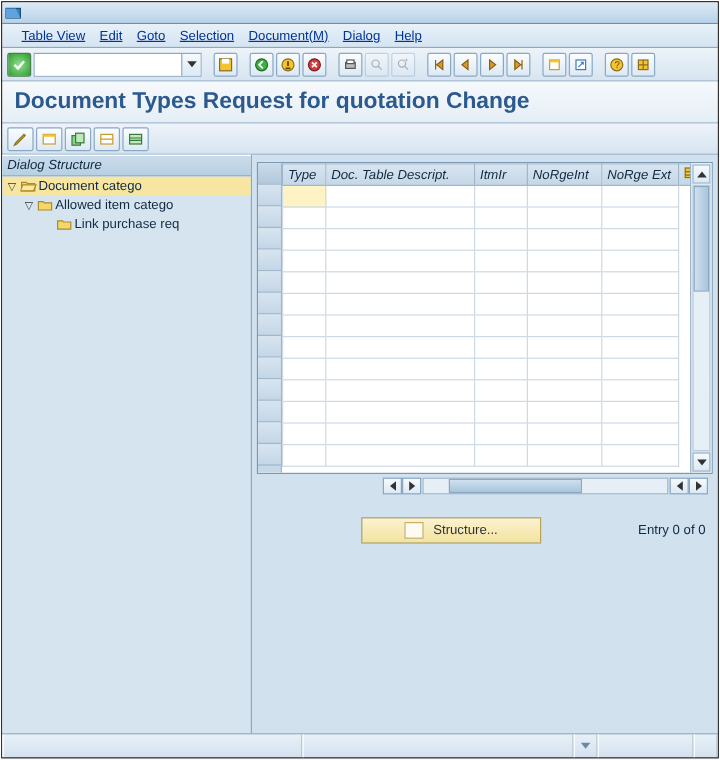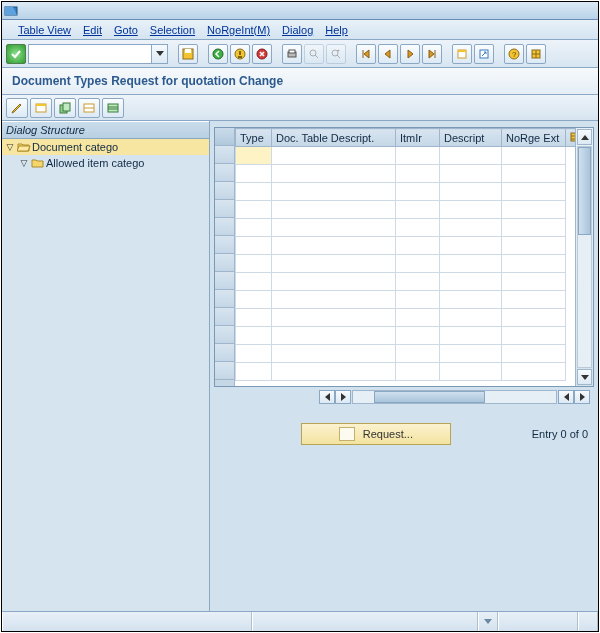--- a/index.html
+++ b/index.html
@@ -14,40 +14,40 @@
   .menubar .ul { text-decoration: underline; }
 
   .toolbar1 { background: linear-gradient(#edf3f9,#d7e5f1); border-bottom: 1px solid #8aa8c4; height: 28px; display: flex; align-items: center; padding: 0 4px; gap: 2px; }
   .tbtn { width: 20px; height: 20px; border: 1px solid #8aa8c4; background: linear-gradient(#fbfdff,#dce9f4); border-radius: 2px; display: flex; align-items: center; justify-content: center; flex: none; cursor: default; }
   .tbtn.green { background: radial-gradient(circle,#8fe08f,#2e9c2e); border-color:#4d7e4d; }
   .tbtn.sep { border: none; background: none; width: 6px; }
   .dropdown { width: 140px; height: 20px; border: 1px solid #8aa8c4; background: #fff; display: flex; }
   .dropdown .field { flex: 1; background: #fff; }
   .dropdown .arrow { width: 16px; border-left:1px solid #8aa8c4; background: linear-gradient(#f5fafe,#dce9f4); display:flex; align-items:center; justify-content:center; }
 
-  .pagetitle { background: linear-gradient(#f6f9fc,#e5eef6); border-bottom: 1px solid #8aa8c4; padding: 6px 10px; font-size: 12px; font-weight: bold; color: #2c5a8e; }
+  .pagetitle { background: linear-gradient(#f6f9fc,#e5eef6); border-bottom: 1px solid #8aa8c4; padding: 6px 10px; font-size: 19px; font-weight: bold; color: #2c5a8e; }
 
   .toolbar2 { background: linear-gradient(#edf3f9,#d7e5f1); border-bottom: 1px solid #8aa8c4; height: 26px; display: flex; align-items: center; padding: 0 4px; gap: 2px; }
   .tbtn2 { width: 22px; height: 20px; border: 1px solid #8aa8c4; background: linear-gradient(#fbfdff,#dce9f4); border-radius: 2px; display: flex; align-items: center; justify-content: center; flex:none; }
 
   .body { flex: 1; display: flex; background: #d2e1ee; min-height: 0; }
 
   .leftpane { width: 208px; background:#d6e4f0; border-right: 1px solid #8aa8c4; display:flex; flex-direction:column; }
   .leftpane .header { background: linear-gradient(#cadceb,#b8d0e3); border-bottom:1px solid #8aa8c4; padding:2px 4px; font-size:11px; color:#102a43; border-top:1px solid #fff;font-style:italic;}
   .tree { flex:1; overflow:hidden; }
   .tree-row { display:flex; align-items:center; height:16px; padding-left:2px; white-space:nowrap; overflow:hidden; font-size:11px; color:#102a43;}
   .tree-row.sel { background:#f7e6a2; }
   .tree-row .tw { width:12px; text-align:center; font-size:9px; color:#333; }
   .tree-row .folder { width:16px; display:flex; align-items:center; justify-content:center; }
   .indent1 { padding-left: 16px; }
   .indent2 { padding-left: 44px; }
 
   .rightpane { flex:1; position:relative; padding:6px 6px 0 4px; display:flex; flex-direction:column; min-width:0; }
 
-  .tablewrap { border:1px solid #7a99b5; background:#fff; display:flex; flex-direction:column; height:260px; width: 380px; }
+  .tablewrap { border:1px solid #7a99b5; background:#fff; display:flex; flex-direction:column; height:260px; width: 380px; font-style: italic; }
   .tablewrap .gridarea { flex:1; display:flex; overflow:hidden; }
   .rowheaders { width:20px; background:#c6d7e6; border-right:1px solid #9fb6cc; display:flex; flex-direction:column; }
   .rowheaders .rh { height:18px; border-bottom:1px solid #9fb6cc; background:linear-gradient(#d8e5f0,#c4d6e6); }
   .rowheaders .rh.first { background: linear-gradient(#cadceb,#b1c8dc); }
   .datatable { flex:1; overflow:hidden; position:relative; }
   table { border-collapse: collapse; table-layout: fixed; width: 100%; }
   th { background:linear-gradient(#d8e5f0,#c4d6e6); border:1px solid #9fb6cc; font-weight:normal; text-align:left; padding:1px 4px; height:18px; font-size:11px; color:#102a43; white-space:nowrap; overflow:hidden;}
   td { border:1px solid #cdd9e4; height:18px; padding:0; }
   td.sel { background:#fdf3c5; }
   th.cfg { background:linear-gradient(#d8e5f0,#c4d6e6); }
@@ -90,21 +90,21 @@
         <rect x="1" y="3" width="12" height="8" fill="#3b82c4" stroke="#1a4e7e"></rect>
         <path d="M1 3 h8 l4 8 h-12 z" fill="#5ea3dd"></path>
       </svg>
   </div>
 
   <div class="menubar">
     <span><span class="ul">Table View</span></span>
     <span><span class="ul">Edit</span></span>
     <span><span class="ul">Goto</span></span>
     <span><span class="ul">Selection</span></span>
-    <span><span class="ul">NoRgeInt(M)</span></span>
+    <span><span class="ul">Document(M)</span></span>
     <span><span class="ul">Dialog</span></span>
     <span><span class="ul">Help</span></span>
   </div>
 
   <div class="toolbar1">
     <div class="tbtn green">
       <svg width="12" height="12" viewBox="0 0 12 12">
           <path d="M2 6 l3 3 l5 -6" stroke="#fff" stroke-width="2" fill="none"></path>
         </svg>
     </div>
@@ -261,20 +261,28 @@
           <span>Document catego</span>
         </div>
         <div class="tree-row indent1">
           <span class="tw">▽</span>
           <span class="folder">
               <svg width="14" height="12">
                 <path d="M1 3 h4 l1 1 h6 v6 h-11 z" fill="#f4d66b" stroke="#ac8b2b"></path>
               </svg>
             </span>
           <span>Allowed item catego</span>
+        </div>
+        <div class="tree-row indent2">
+          <span class="folder">
+              <svg width="14" height="12">
+                <path d="M1 3 h4 l1 1 h6 v6 h-11 z" fill="#f4d66b" stroke="#ac8b2b"></path>
+              </svg>
+            </span>
+          <span>Link purchase req</span>
         </div>
       </div>
     </div>
 
     <div class="rightpane">
       <div class="tablewrap">
         <div class="gridarea">
           <div class="rowheaders">
             <div class="rh first"></div>
             <div class="rh"></div>
@@ -299,21 +307,21 @@
                   <col style="width:44px">
                   <col style="width:62px">
                   <col style="width:64px">
                   <col style="width:16px">
               </colgroup>
               <tbody>
                   <tr>
                 <th>Type</th>
                 <th>Doc. Table Descript.</th>
                 <th>ItmIr</th>
-                <th>Descript</th>
+                <th>NoRgeInt</th>
                 <th>NoRge Ext</th>
                 <th class="cfg"><svg width="10" height="10">
                         <rect x="1" y="1" width="8" height="8" fill="#f4c430" stroke="#8a6d1f"></rect>
                         <line x1="1" y1="4" x2="9" y2="4" stroke="#8a6d1f"></line>
                         <line x1="1" y1="7" x2="9" y2="7" stroke="#8a6d1f"></line>
                       </svg></th>
               </tr>
               <tr>
                     <td class="sel"></td>
                     <td></td>
@@ -439,21 +447,21 @@
           </div>
         <div class="sbtn">
             <span class="tri right"></span>
           </div>
       </div>
 
       <div class="footerrow">
         <div style="flex:1"></div>
         <div class="posbtn">
           <span class="icn"></span>
-          <span>Request...</span>
+          <span>Structure...</span>
         </div>
         <div style="flex:1"></div>
         <span class="entry">Entry 0 of 0</span>
       </div>
     </div>
   </div>
 
   <div class="statusbar">
     <div class="seg a"></div>
     <div class="seg b"></div>

